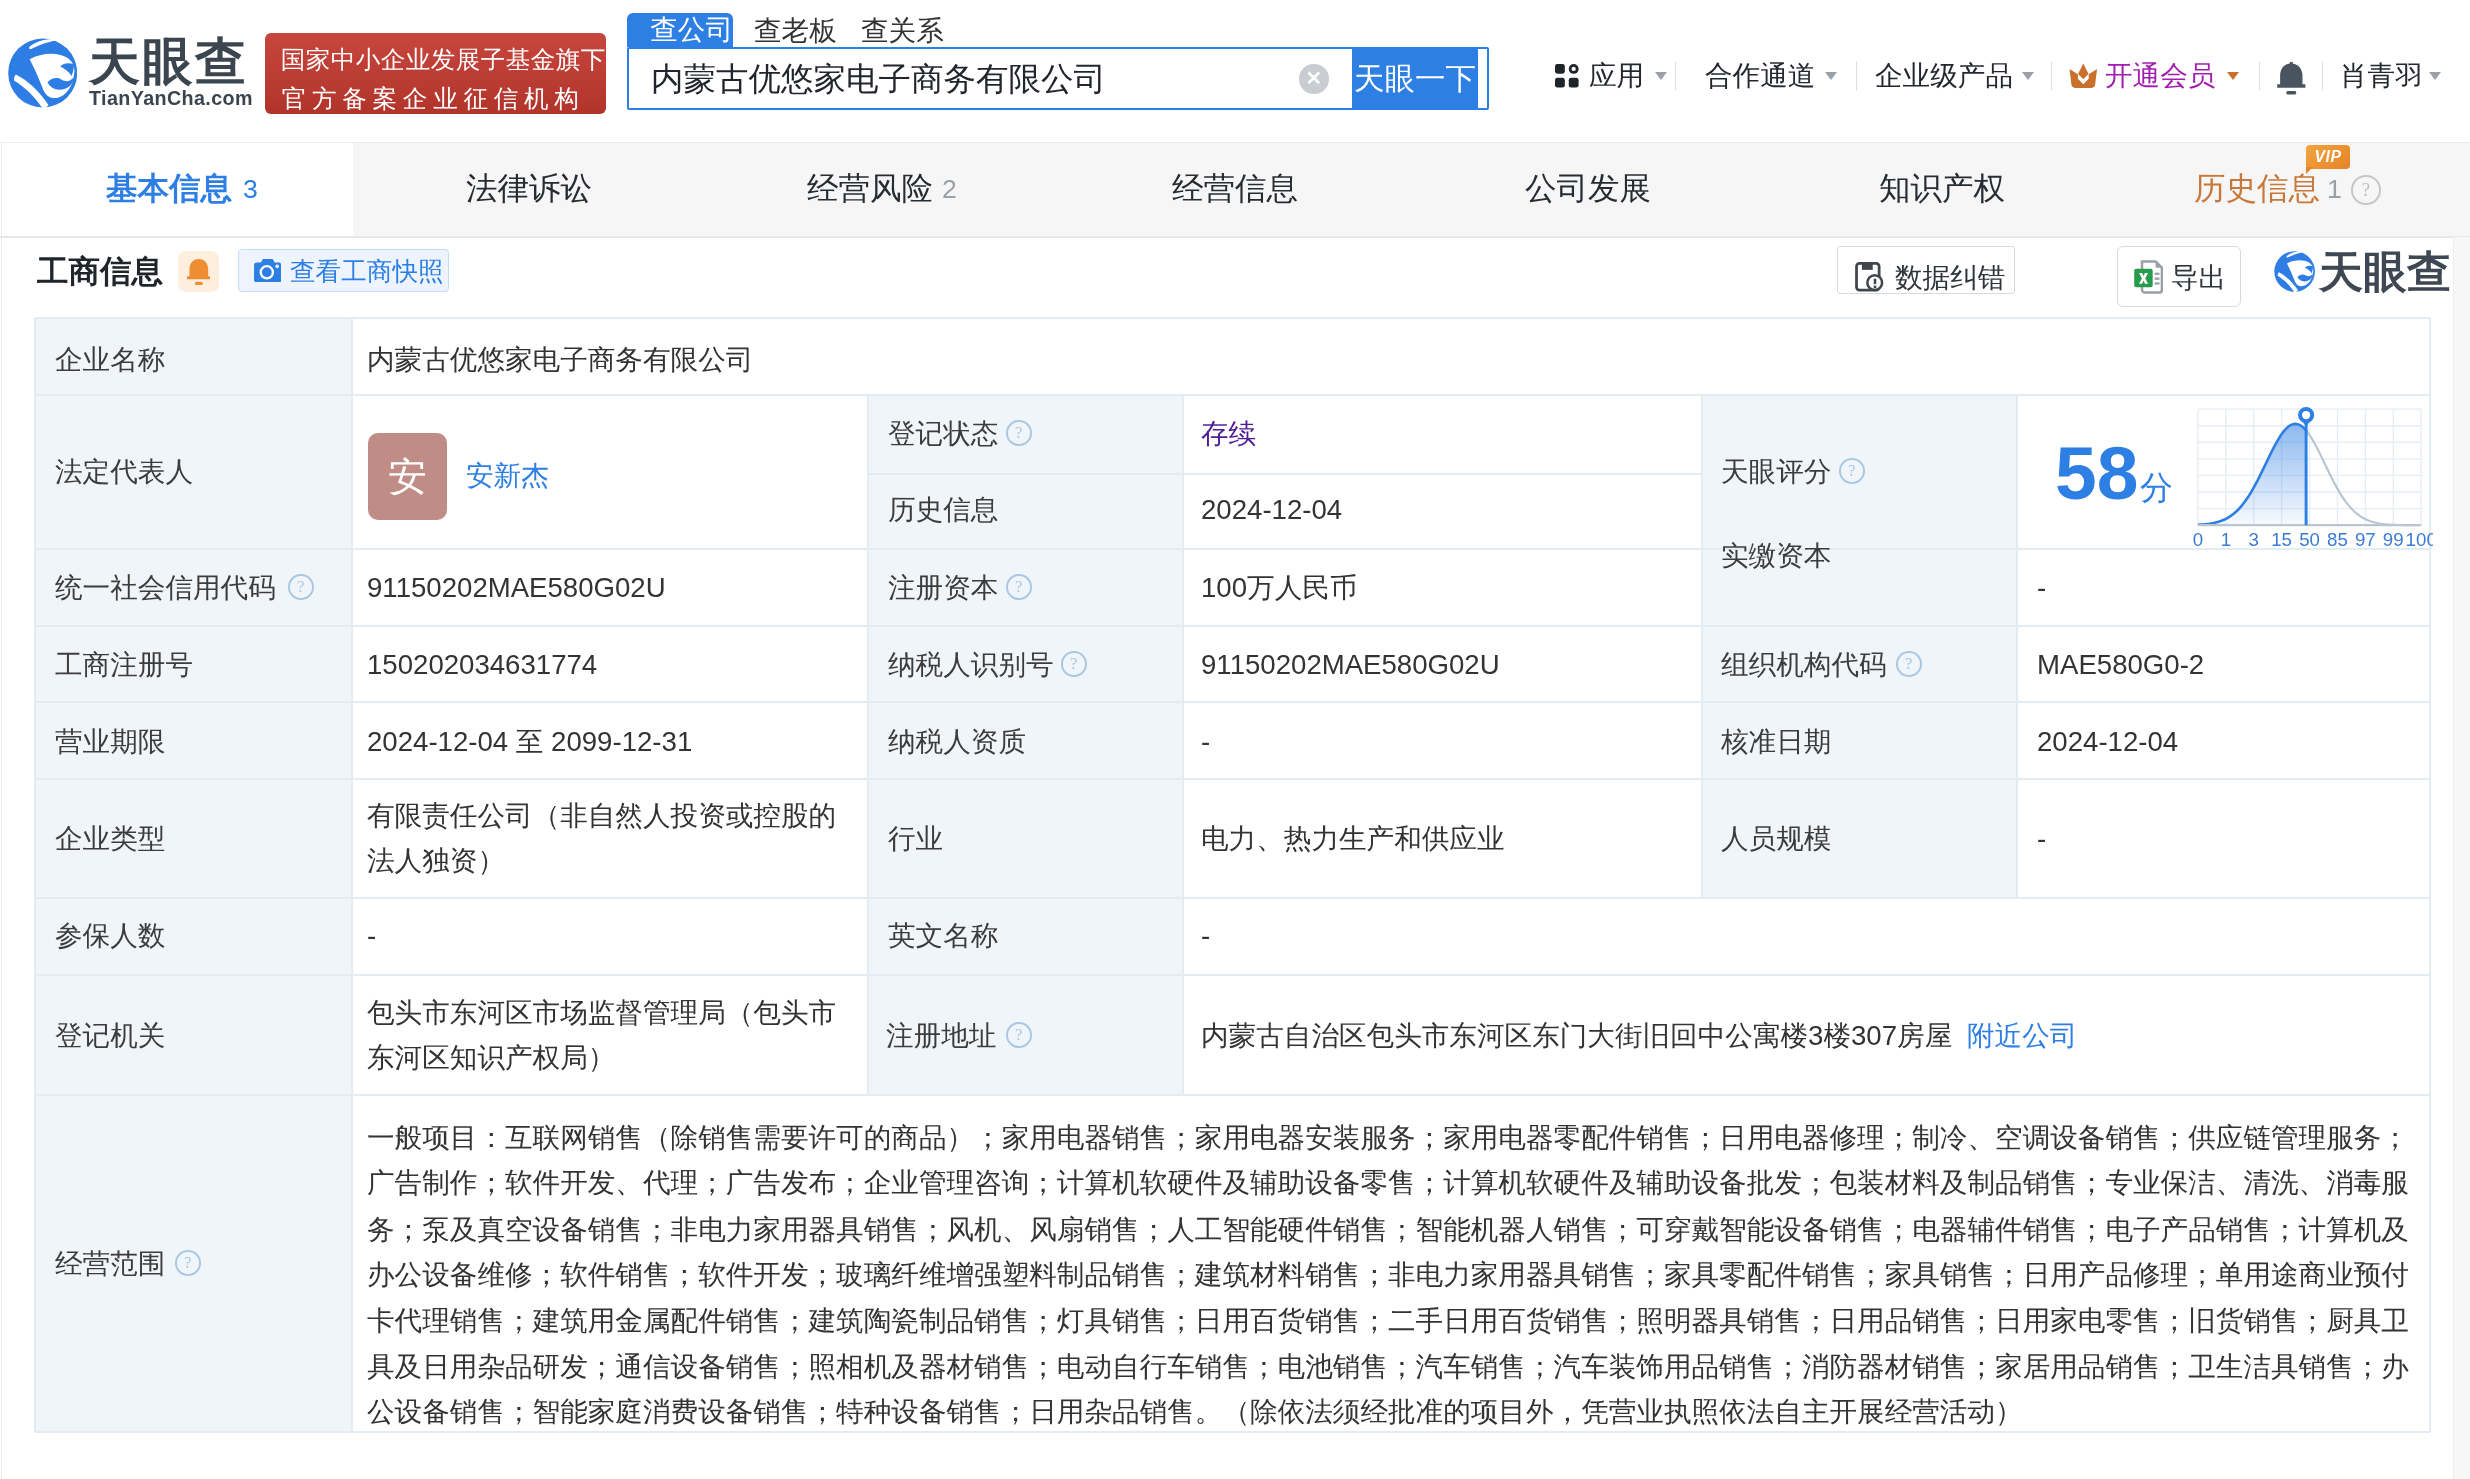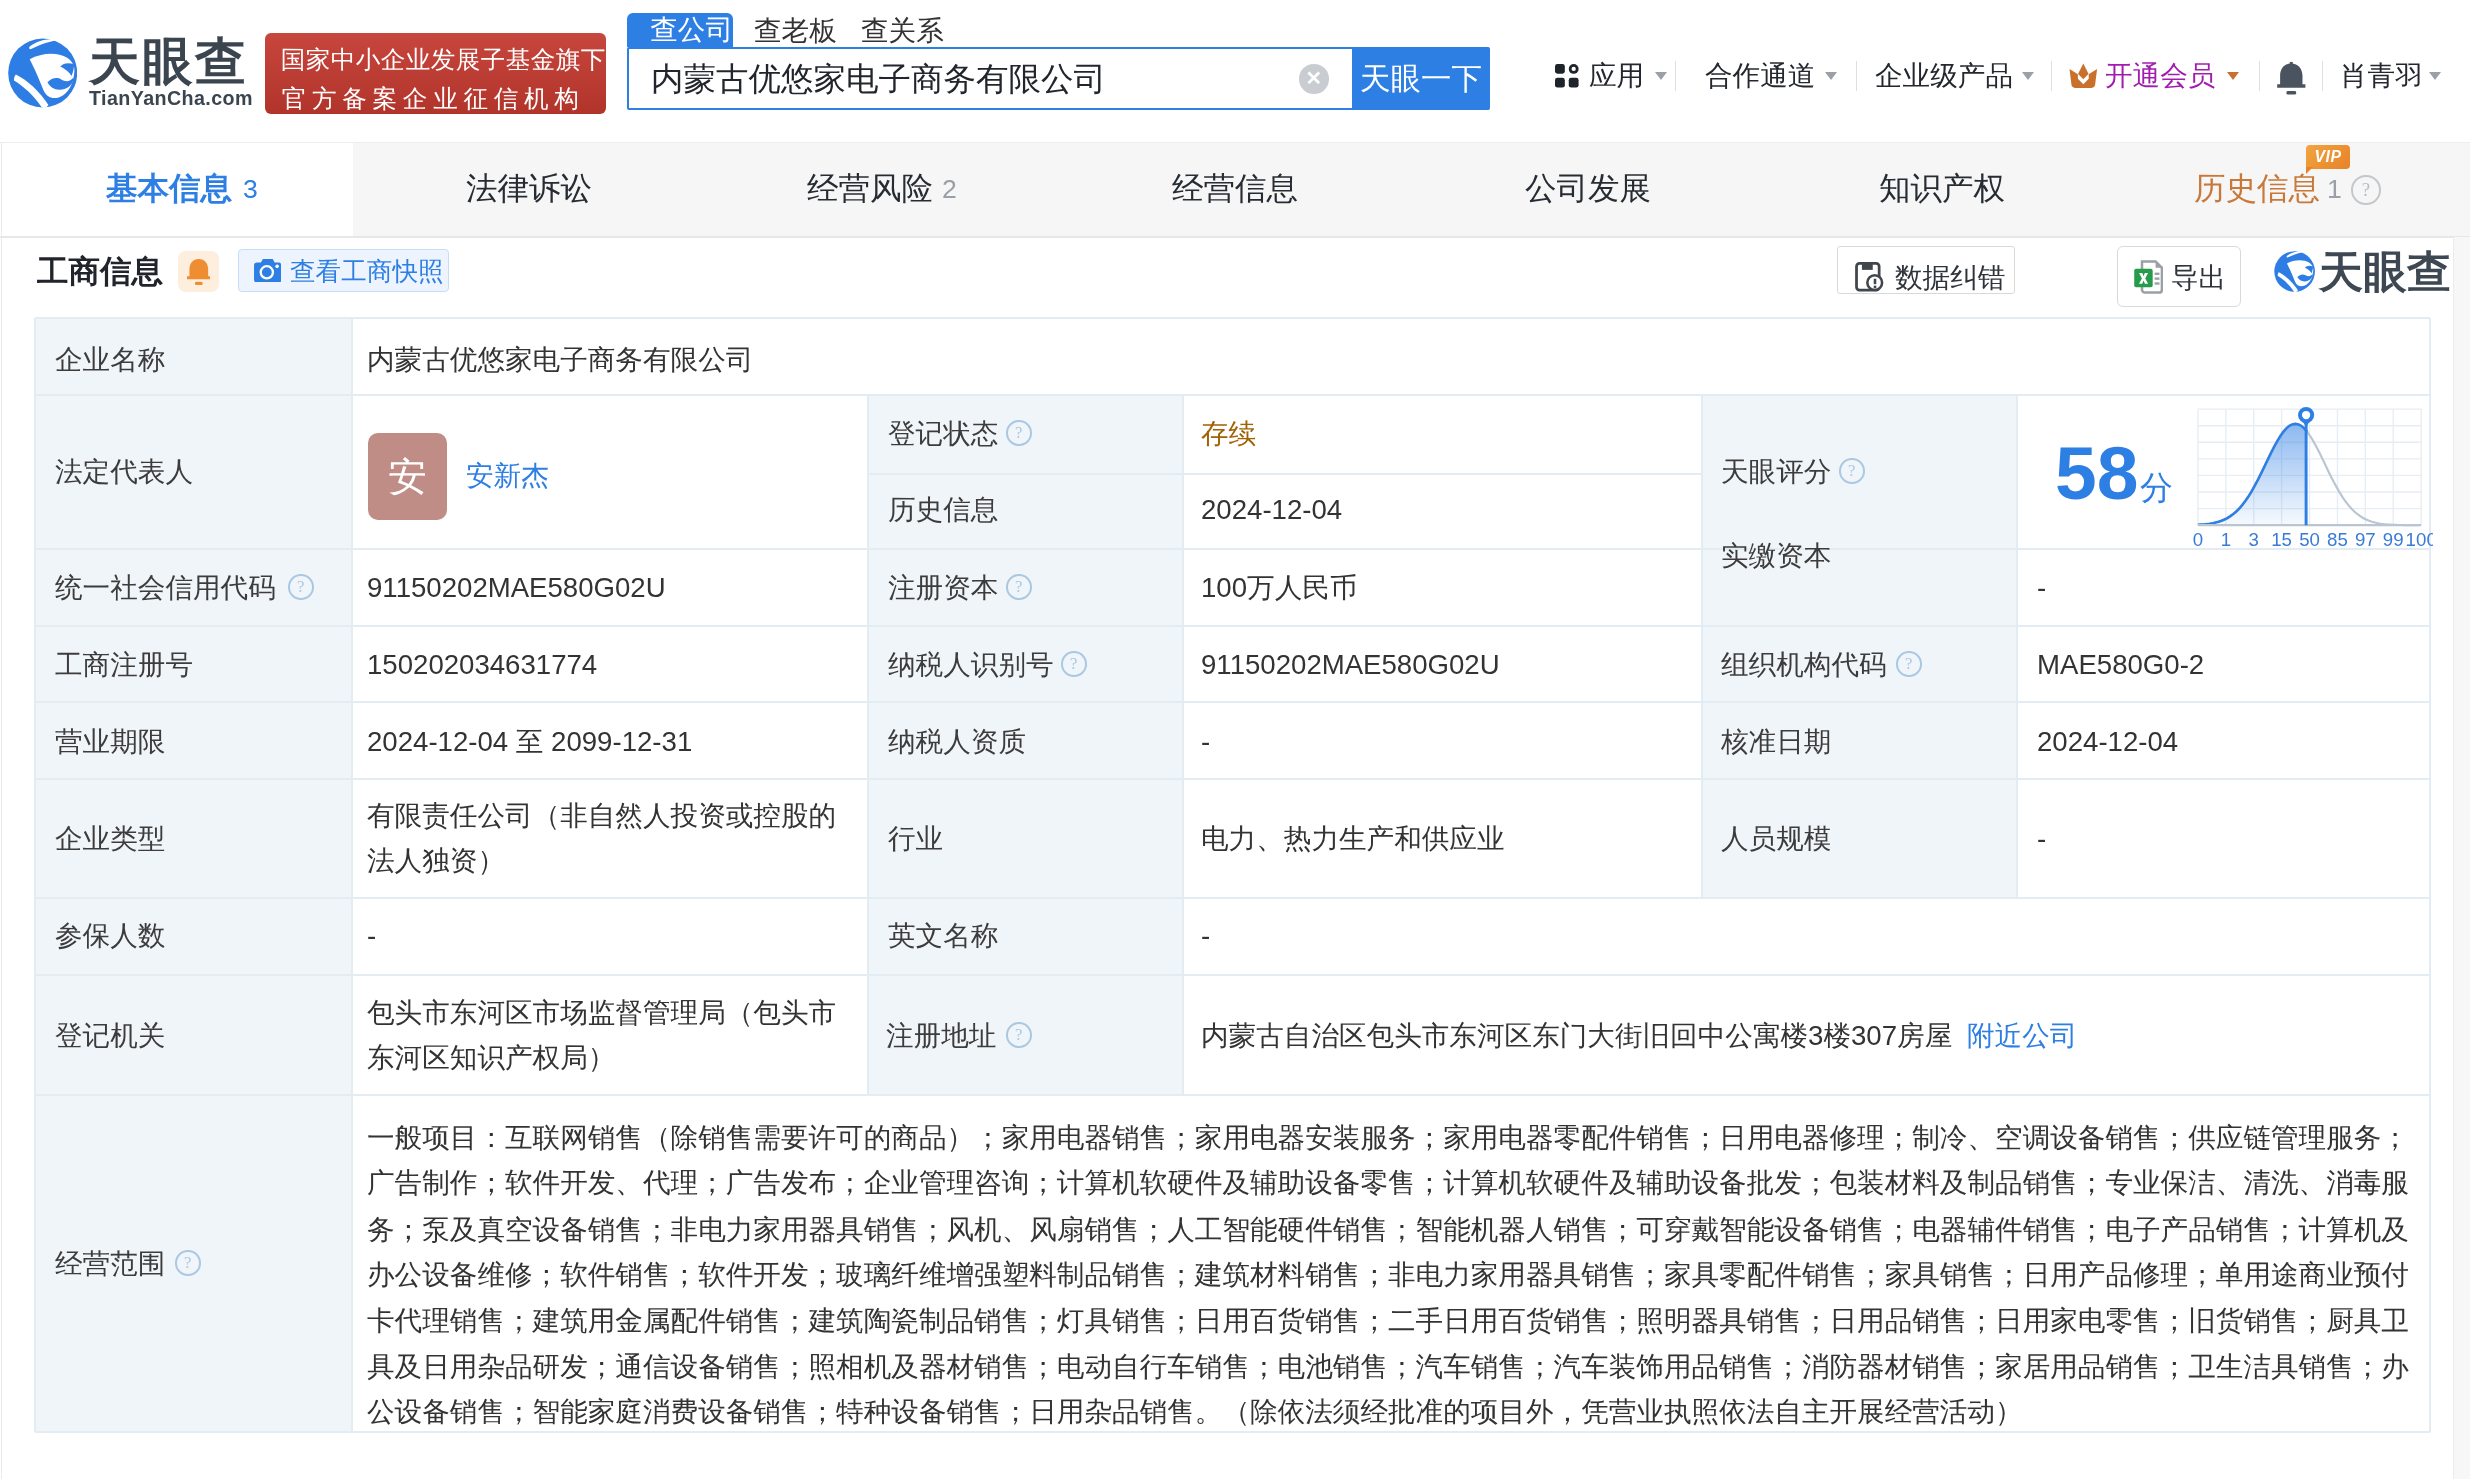--- a/index.html
+++ b/index.html
@@ -28,21 +28,21 @@
  <div style="position:absolute;left:15.8px;top:15.8px;font-size:24.6px;line-height:24.6px;color:#fff;letter-spacing:0.4px;white-space:nowrap">国家中小企业发展子基金旗下</div>
  <div style="position:absolute;left:16.7px;top:54px;font-size:24.6px;line-height:24.6px;color:#fff;letter-spacing:5.7px;white-space:nowrap">官方备案企业征信机构</div>
 </div>
 
 <div class="a" style="left:627px;top:12.8px;width:106px;height:34px;background:#2e7fe4;border-radius:5.9px 5.9px 0 0;color:#fff;font-size:27.6px;line-height:34px;text-align:right">查公司</div>
 <div class="t" style="left:754px;top:16.7px">查老板</div>
 <div class="t" style="left:861px;top:16.7px">查关系</div>
 <div class="a" style="left:627px;top:47px;width:862px;height:63px;border:2px solid #2e7fe4;border-radius:2px;background:#fff"></div>
 <div class="a" style="left:651px;top:63px;font-size:32.5px;color:#22262c;line-height:32.5px">内蒙古优悠家电子商务有限公司</div>
 <div class="a" style="left:1299px;top:64px;width:29.6px;height:29.6px;border-radius:50%;background:#c9cdd1;color:#fff;text-align:center;font-size:19.7px;line-height:29.6px;font-weight:bold">✕</div>
-<div class="a" style="left:1352px;top:47px;width:138px;height:63px;background:#2e7fe4;color:#fff;font-size:30.5px;line-height:63px;text-align:center;border-radius:0 2px 2px 0">天眼一下</div>
+<div class="a" style="left:1352px;top:47px;width:126px;height:63px;background:#2e7fe4;color:#fff;font-size:30.5px;line-height:63px;text-align:center;border-radius:0 2px 2px 0">天眼一下</div>
 
 <svg class="a" style="left:1555px;top:64px" width="23.6" height="23.6" viewBox="0 0 24 24">
 <rect x="0" y="0" width="10" height="10" rx="2.5" fill="#1f242b"></rect>
 <circle cx="19" cy="5" r="5" fill="#1f242b"></circle>
     <circle cx="19" cy="5" r="2.2" fill="#fff"></circle>
 <rect x="0" y="14" width="10" height="10" rx="2.5" fill="#1f242b"></rect>
 <rect x="14" y="14" width="10" height="10" rx="2.5" fill="#1f242b"></rect>
 </svg>
 <div class="t" style="left:1589px;top:62px;color:#24282e">应用</div>
 <div class="caret" style="left:1655px;top:72px"></div>
@@ -186,21 +186,21 @@
 <div class="t lab" style="left:1721px;top:825px">人员规模</div>
 <div class="t" style="left:367px;top:346px">内蒙古优悠家电子商务有限公司</div>
 <div class="a" style="left:368px;top:433px;width:79px;height:87px;background:#bf8c86;border-radius:9.9px;color:#fff;font-size:39px;text-align:center;line-height:87px">安</div>
 <div class="t blue" style="left:466px;top:462px">安新杰</div>
 <div class="t" style="left:367px;top:574px">91150202MAE580G02U</div>
 <div class="t" style="left:367px;top:651px">150202034631774</div>
 <div class="t" style="left:367px;top:728px">2024-12-04 至 2099-12-31</div>
 <div class="t" style="left:367px;top:793px;line-height:45px">有限责任公司（非自然人投资或控股的<br>法人独资）</div>
 <div class="t" style="left:367px;top:922px">-</div>
 <div class="t" style="left:367px;top:990px;line-height:45px">包头市东河区市场监督管理局（包头市<br>东河区知识产权局）</div>
-<div class="t" style="color:#a16207;left:1201px;top:420px">存续</div>
+<div class="t" style="color:#4c1d95;left:1201px;top:420px">存续</div>
 <div class="t" style="left:1201px;top:496px">2024-12-04</div>
 <div class="t" style="left:1201px;top:574px">100万人民币</div>
 <div class="t" style="left:1201px;top:651px">91150202MAE580G02U</div>
 <div class="t" style="left:1201px;top:728px">-</div>
 <div class="t" style="left:1201px;top:825px">电力、热力生产和供应业</div>
 <div class="t" style="left:1201px;top:922px">-</div>
 <div class="t" style="left:1201px;top:1022px">内蒙古自治区包头市东河区东门大街旧回中公寓楼3楼307房屋</div>
 <div class="t blue" style="left:1967px;top:1022px">附近公司</div>
 <div class="t" style="left:2037px;top:574px">-</div>
 <div class="t" style="left:2037px;top:651px">MAE580G0-2</div>

